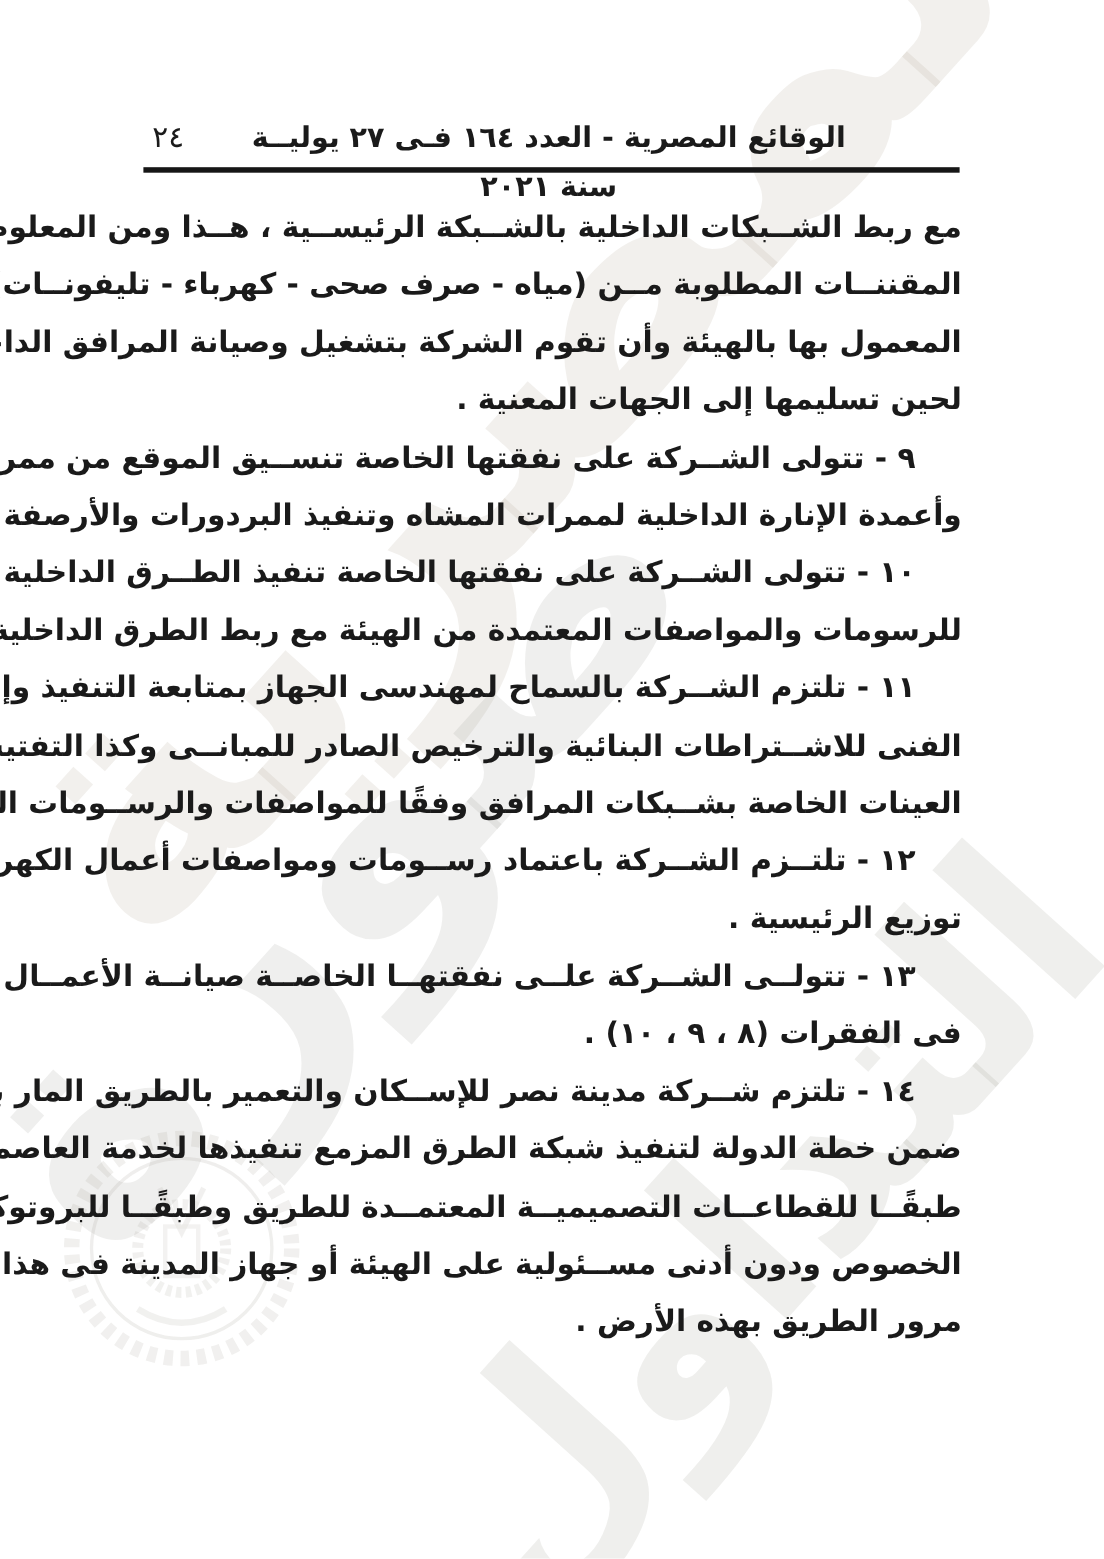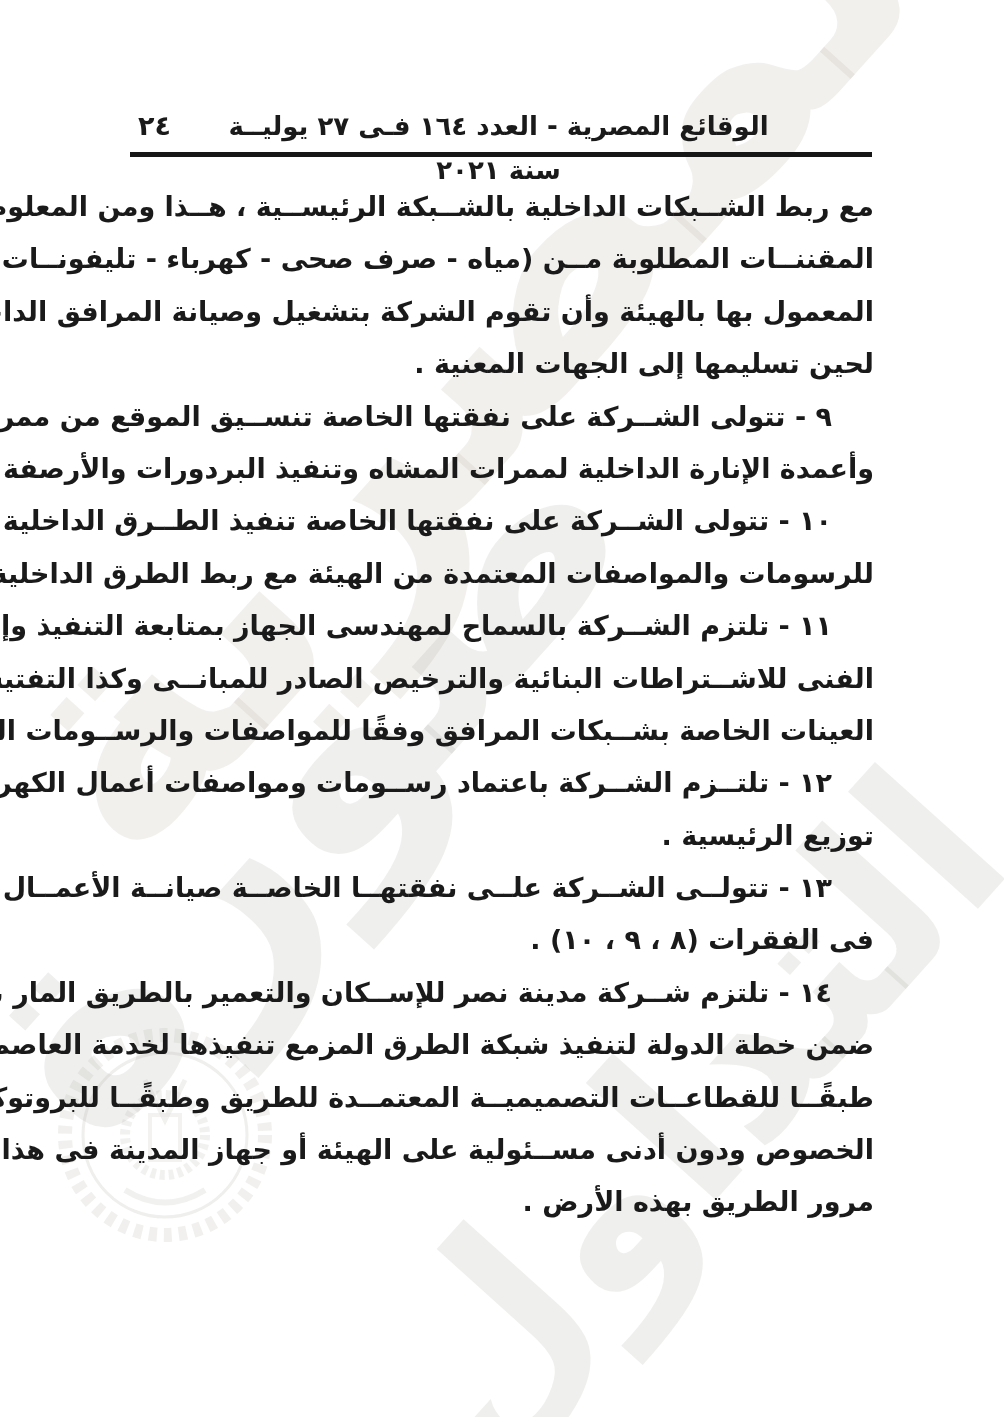--- a/index.html
+++ b/index.html
@@ -51,21 +51,21 @@
     right: 95px; left: 90px;
     text-align: center;
     font-size: 26px;
     font-weight: 700;
     line-height: 44px;
   }
   .header-page-number {
     position: absolute;
     left: 8px; top: 0;
     font-size: 27px;
-    font-weight: 700;
+    font-weight: 400;
     line-height: 44px;
   }
   .header-rule {
     position: absolute;
     top: 152px; left: 130px;
     width: 742px; height: 5px;
     background: #161616;
     z-index: 2;
   }
   

